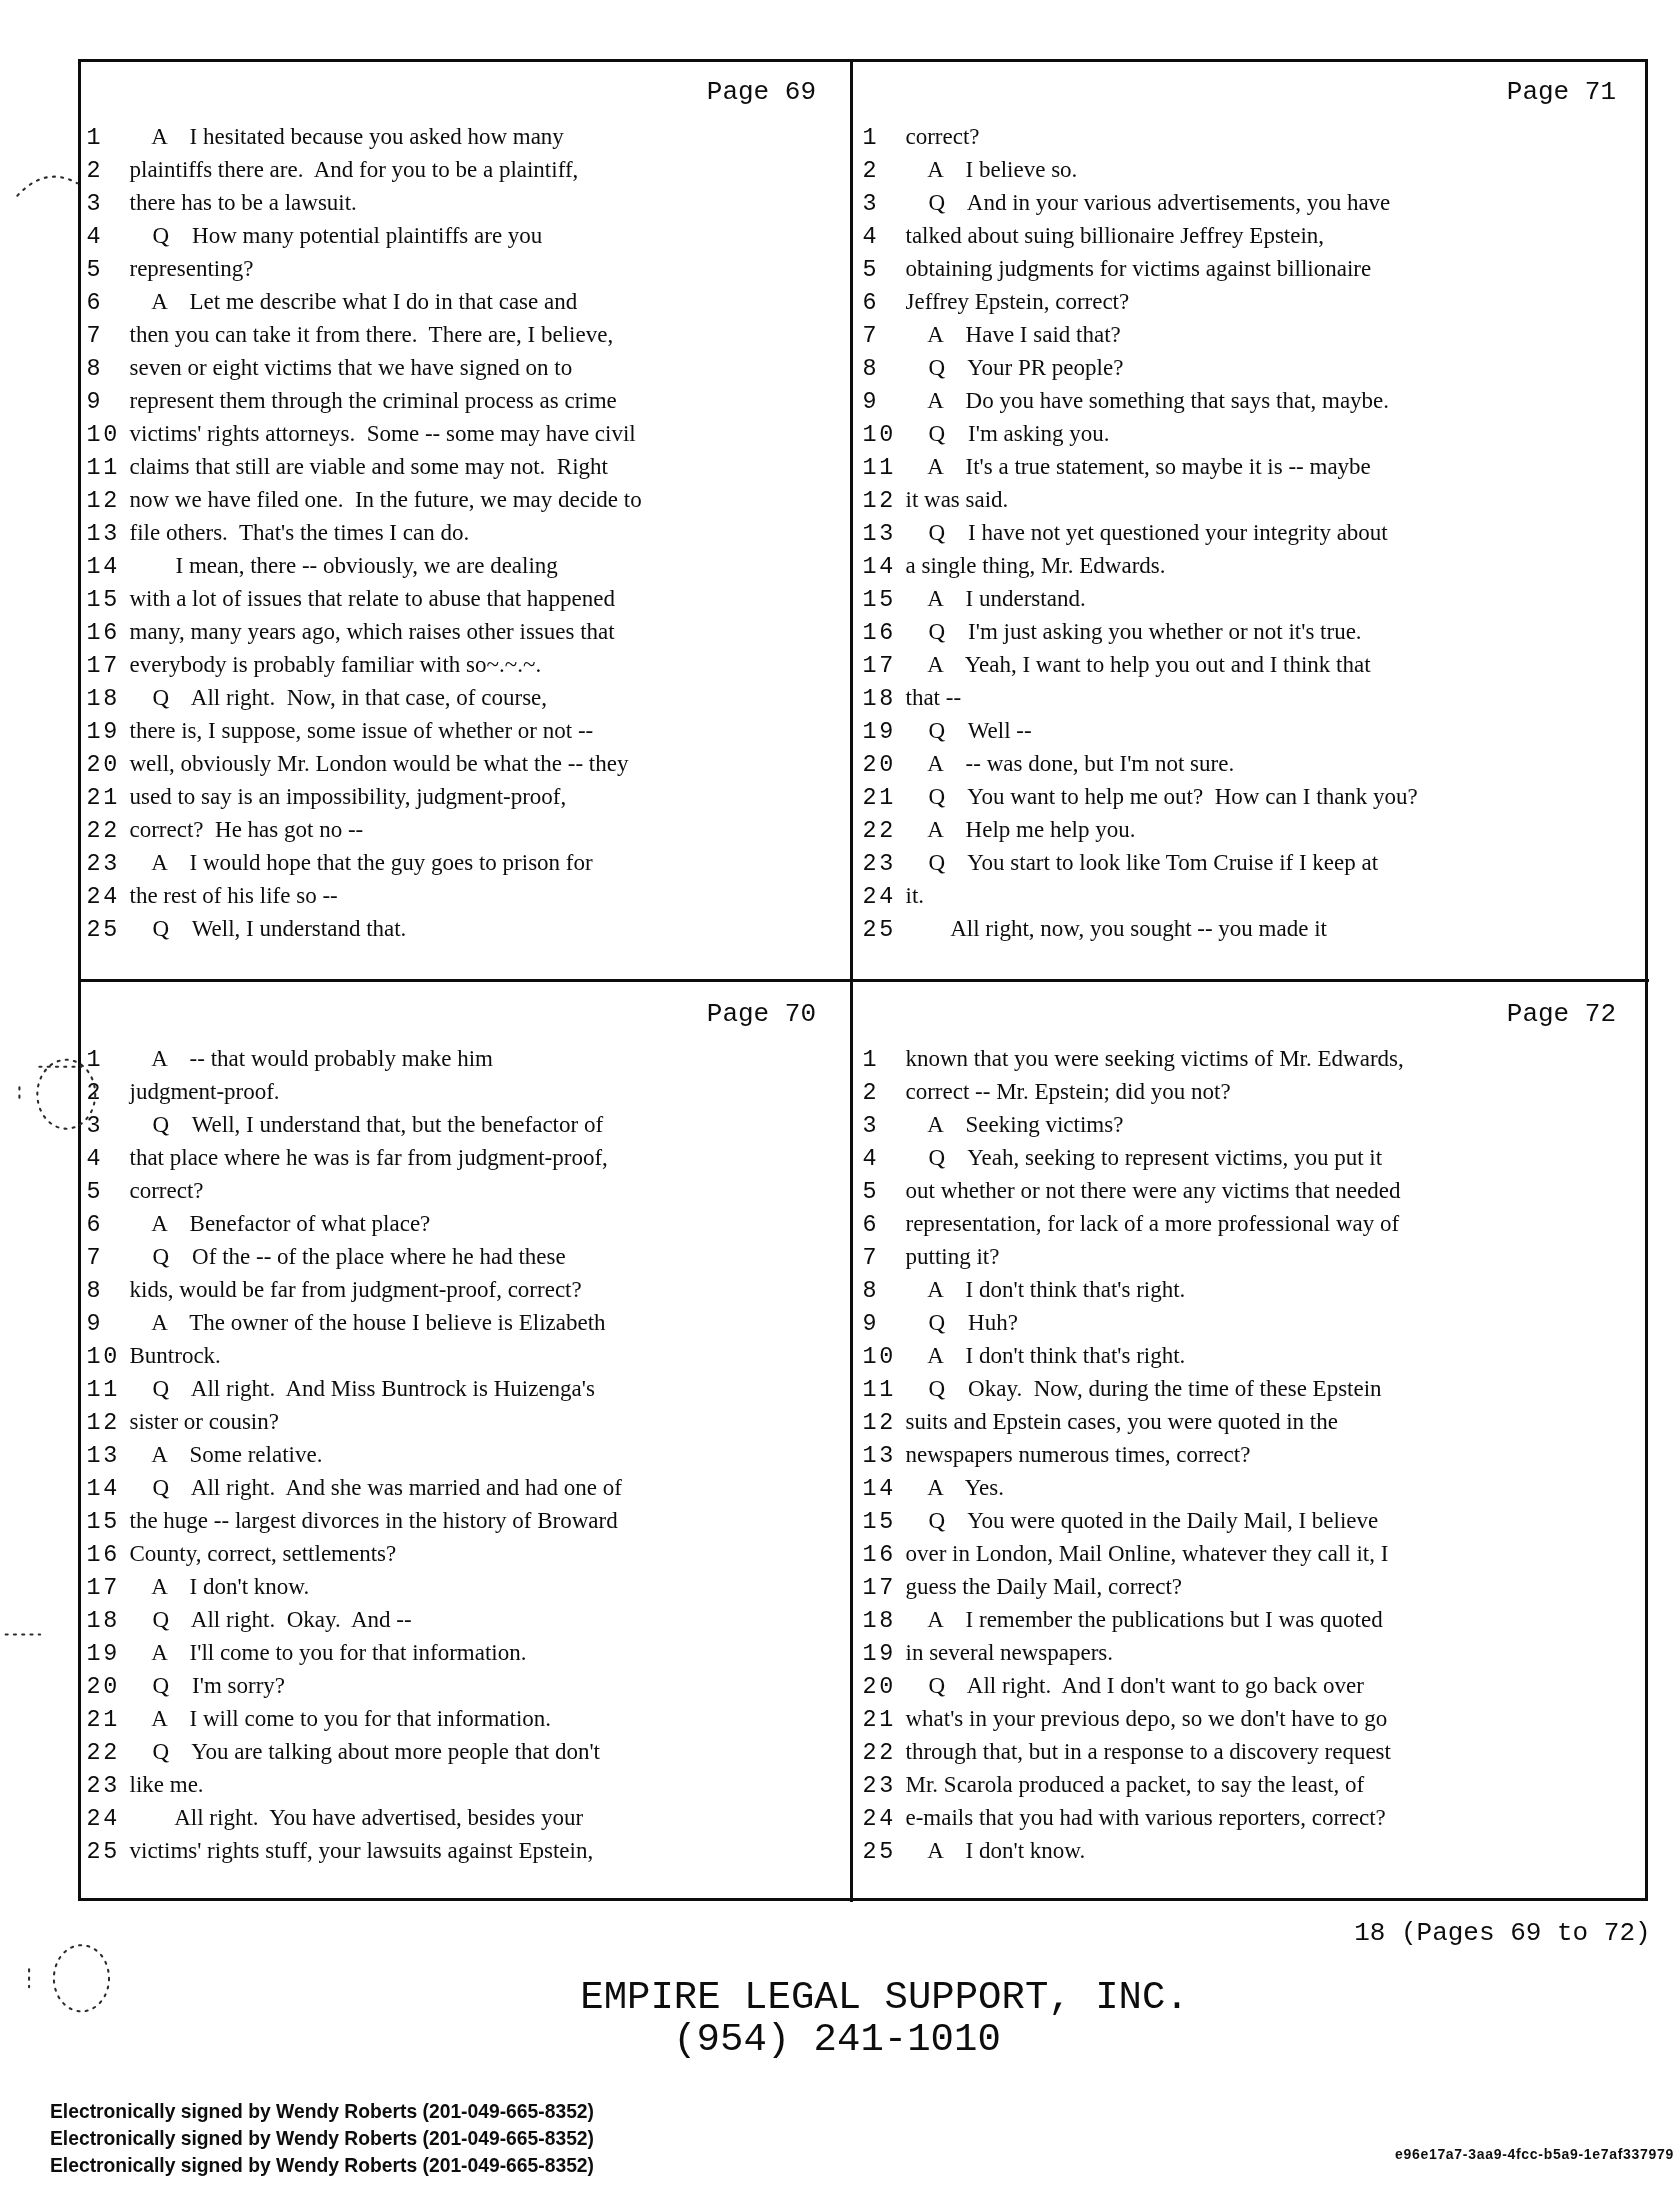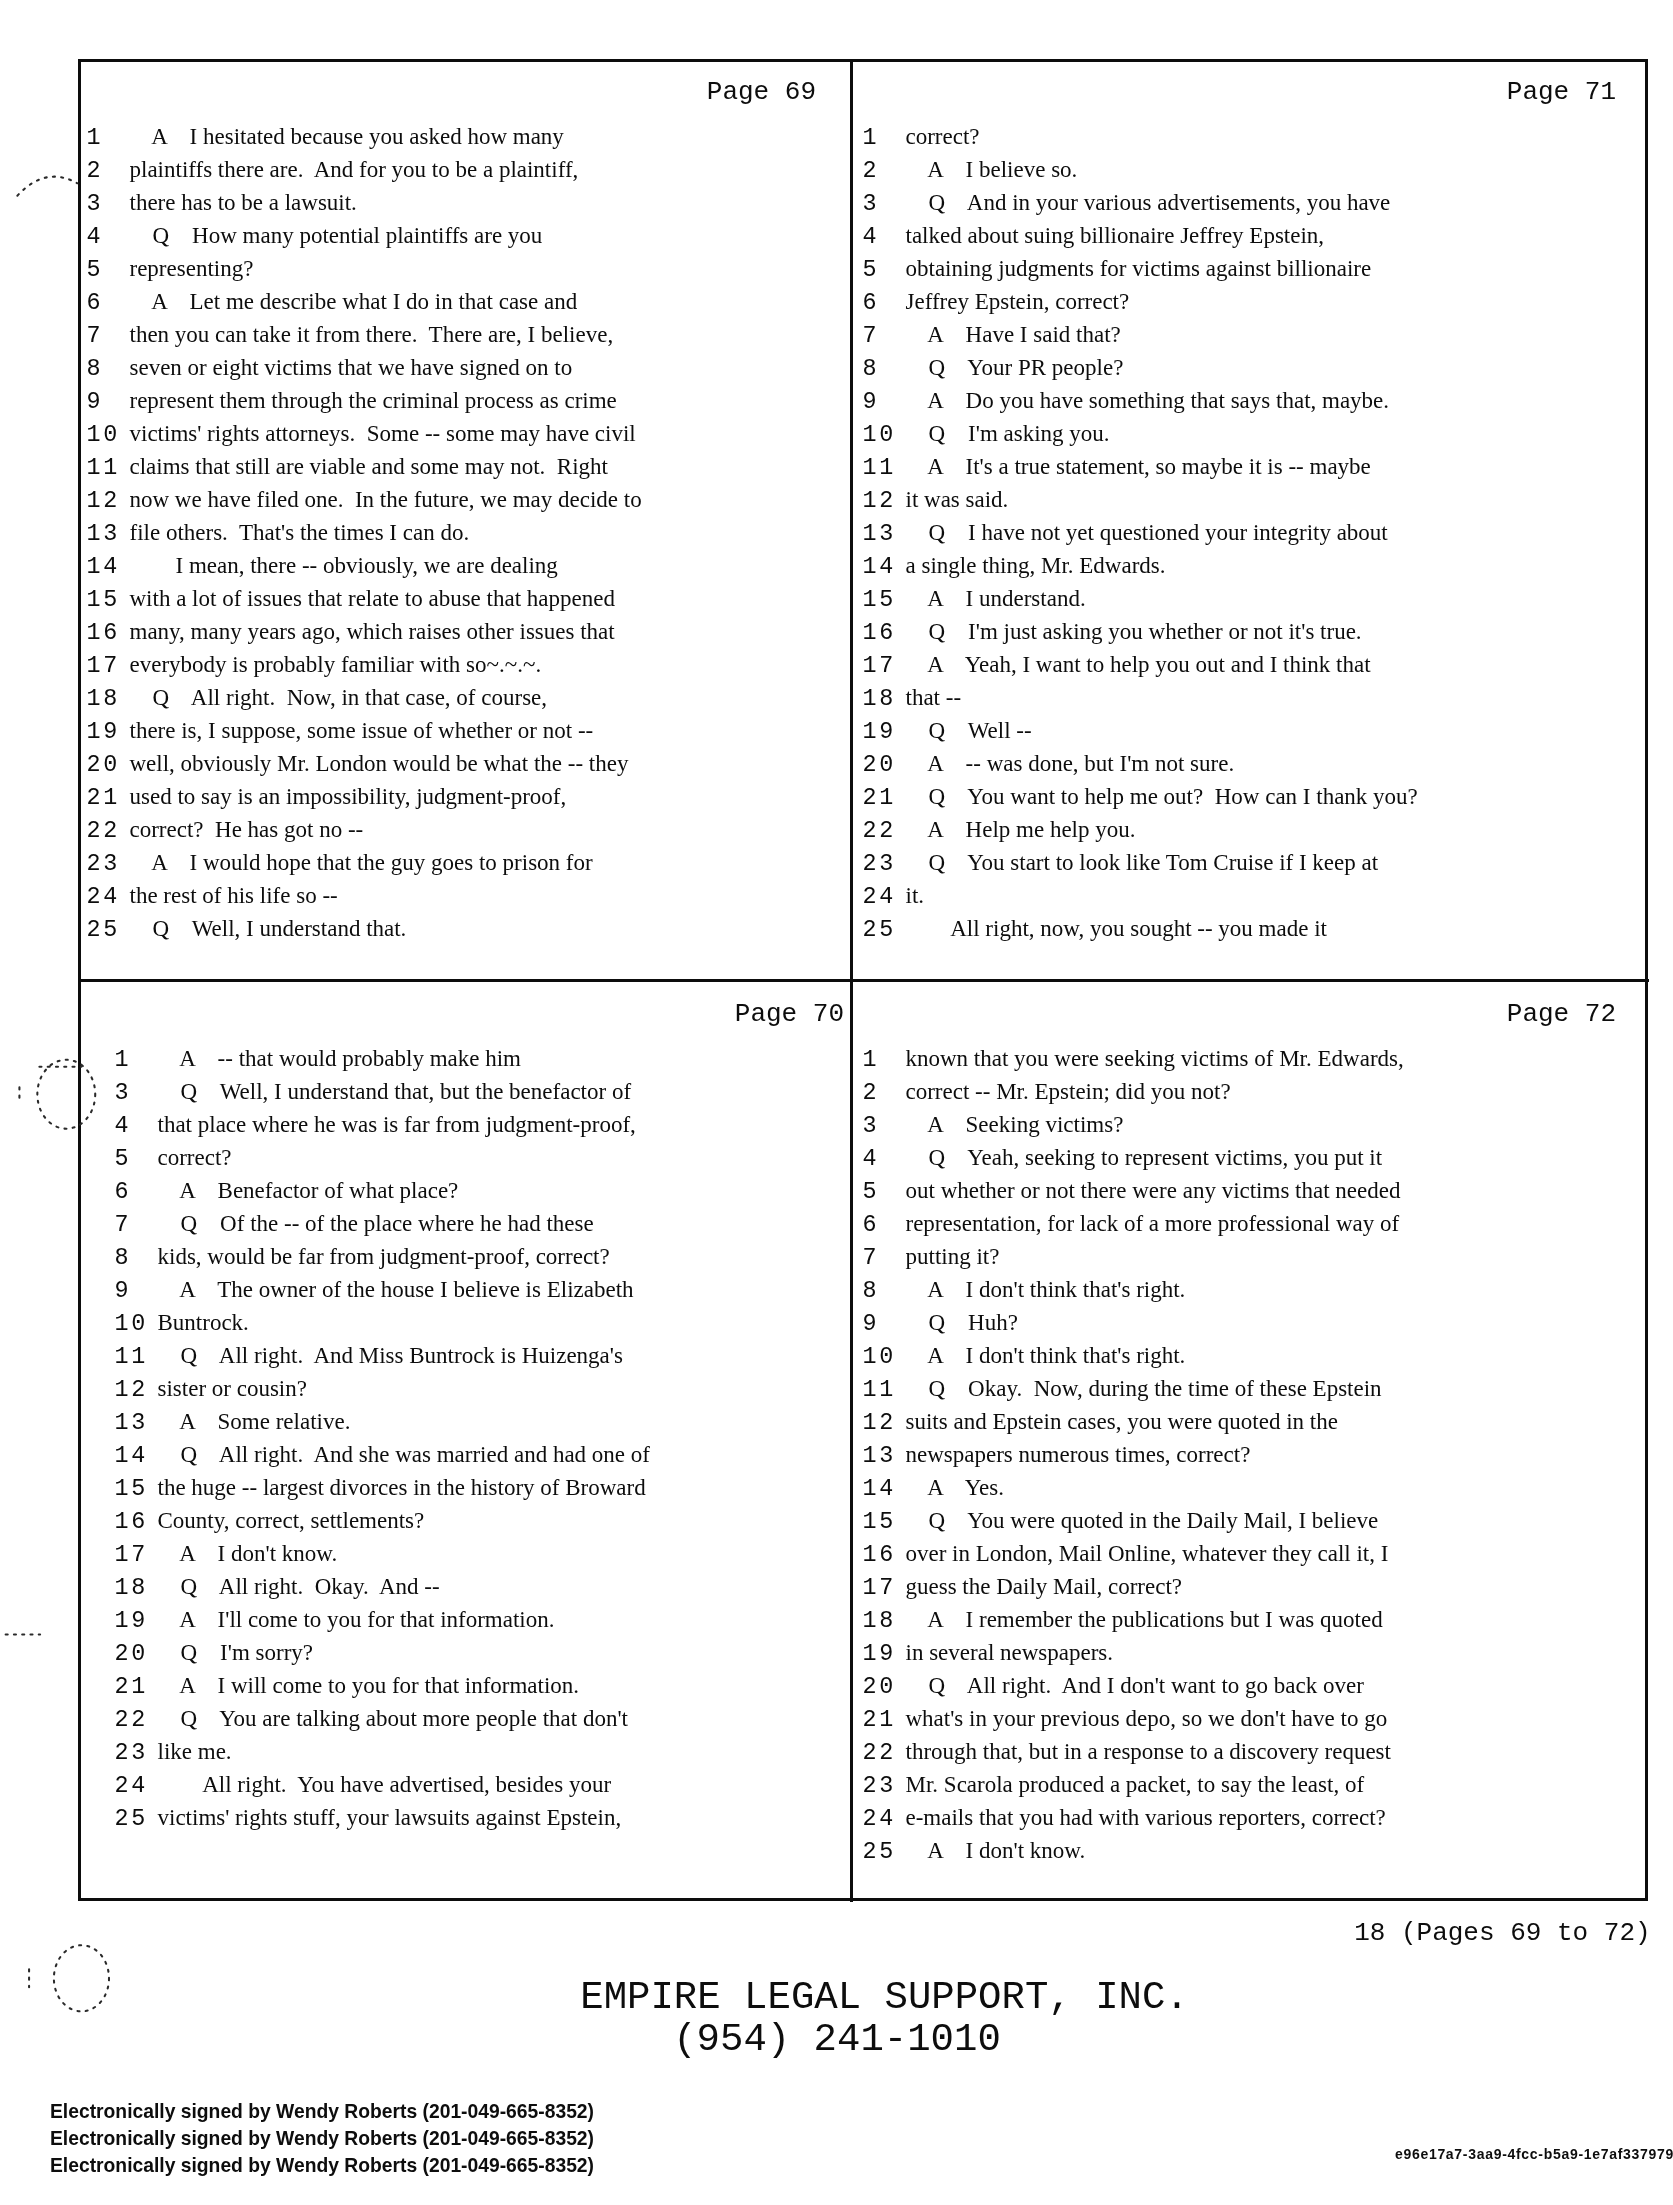--- a/index.html
+++ b/index.html
@@ -7,21 +7,21 @@
        font-family:"Liberation Serif",serif;color:#0d0d0d;}
 
   .sheet-border{position:absolute;left:78px;top:59px;width:1564px;height:1836px;
        border:3.4px solid #0d0d0d;}
   .v-divider{position:absolute;left:850px;top:59px;width:3.4px;height:1843px;background:#0d0d0d;}
   .h-divider{position:absolute;left:78px;top:979px;width:1571px;height:3.4px;background:#0d0d0d;}
 
   .quad{position:absolute;}
   #q0{left:81px;top:63px;width:766px;height:914px;}
   #q1{left:857px;top:63px;width:790px;height:914px;}
-  #q2{left:81px;top:985px;width:766px;height:908px;margin-left:28px;}
+  #q2{left:81px;top:985px;width:766px;height:908px;}
   #q3{left:857px;top:985px;width:790px;height:908px;}
 
   .qheader{position:absolute;top:13.8px;right:31px;
        font-family:"Liberation Mono",monospace;font-size:26px;white-space:pre;}
   .qlines{position:absolute;top:61px;left:0;right:0;}
   .line{display:flex;height:33px;align-items:baseline;}
   .ln{flex:none;width:32px;padding-left:5.5px;text-align:left;
        font-family:"Liberation Mono",monospace;font-size:23.4px;letter-spacing:2.8px;}
   .lt{margin-left:11px;font-size:23px;white-space:pre;}
 
@@ -263,20 +263,24 @@
   </section>
 
   <section class="quad" id="q2">
     <div class="qheader">Page 70</div>
     <div class="qlines">
         <div class="line">
           <span class="ln">1</span>
           <span class="lt">    A    -- that would probably make him</span>
         </div>
         <div class="line">
+          <span class="ln">2</span>
+          <span class="lt">judgment-proof.</span>
+        </div>
+        <div class="line">
           <span class="ln">3</span>
           <span class="lt">    Q    Well, I understand that, but the benefactor of</span>
         </div>
         <div class="line">
           <span class="ln">4</span>
           <span class="lt">that place where he was is far from judgment-proof,</span>
         </div>
         <div class="line">
           <span class="ln">5</span>
           <span class="lt">correct?</span>

